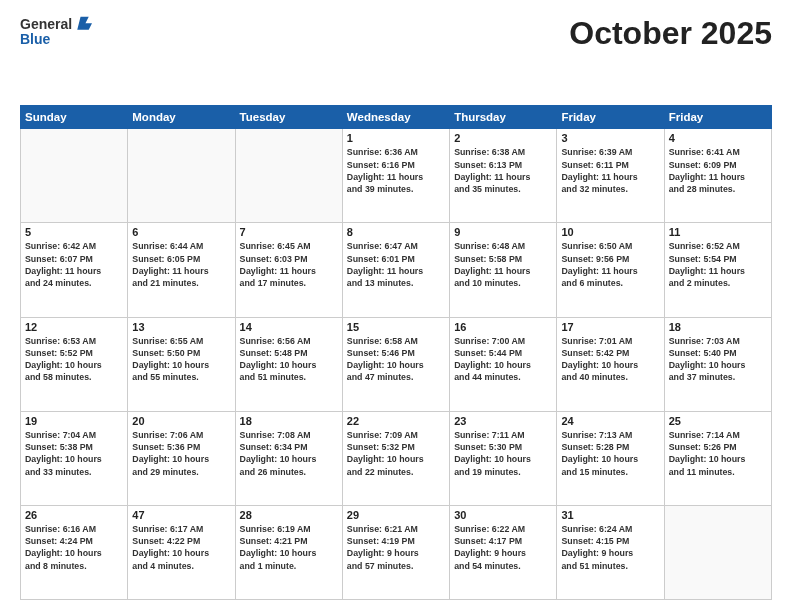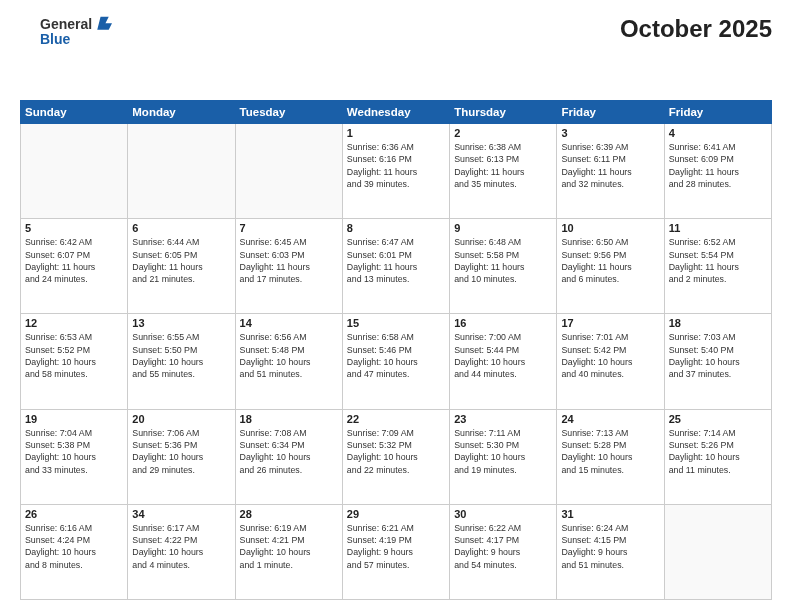--- a/index.html
+++ b/index.html
@@ -20,21 +20,20 @@
     .header {
       display: flex;
       align-items: flex-start;
       margin-bottom: 6px;
     }
     .logo {
       display: flex;
       flex-direction: column;
       align-items: flex-start;
       margin-right: auto;
-      margin-left: 20px;
     }
     .logo-general {
       font-size: 14px;
       font-weight: bold;
       color: #333;
       line-height: 1;
     }
     .logo-blue {
       font-size: 14px;
       font-weight: bold;
@@ -45,21 +44,21 @@
       display: inline-block;
       width: 18px;
       height: 16px;
       margin-left: 2px;
       vertical-align: middle;
     }
     .title-block {
       text-align: right;
     }
     .month-title {
-      font-size: 24px;
+      font-size: 32px;
       font-weight: bold;
       color: #222;
       line-height: 1.1;
     }
     .location-title {
       font-size: 14px;
       color: #333;
       font-weight: normal;
     }
     .calendar {
@@ -95,20 +94,21 @@
       font-size: 11px;
       font-weight: bold;
       color: #222;
       display: block;
       margin-bottom: 2px;
     }
     .day-text {
       font-size: 8.8px;
       line-height: 1.4;
       color: #333;
+      font-weight: bold;
     }
   </style>
 </head>
 <body>
 
 <div class="page">
   <div class="header">
     <div class="logo">
       <div style="display:flex;align-items:center;">
         <span class="logo-general">General</span>
@@ -324,21 +324,21 @@
         </tr>
         <tr>
           <td>
             <span class="day-num">26</span>
             <div class="day-text" style="white-space: pre-line;">Sunrise: 6:16 AM
 Sunset: 4:24 PM
 Daylight: 10 hours
 and 8 minutes.</div>
           </td>
           <td>
-            <span class="day-num">34</span>
+            <span class="day-num">47</span>
             <div class="day-text" style="white-space: pre-line;">Sunrise: 6:17 AM
 Sunset: 4:22 PM
 Daylight: 10 hours
 and 4 minutes.</div>
           </td>
           <td>
             <span class="day-num">28</span>
             <div class="day-text" style="white-space: pre-line;">Sunrise: 6:19 AM
 Sunset: 4:21 PM
 Daylight: 10 hours

